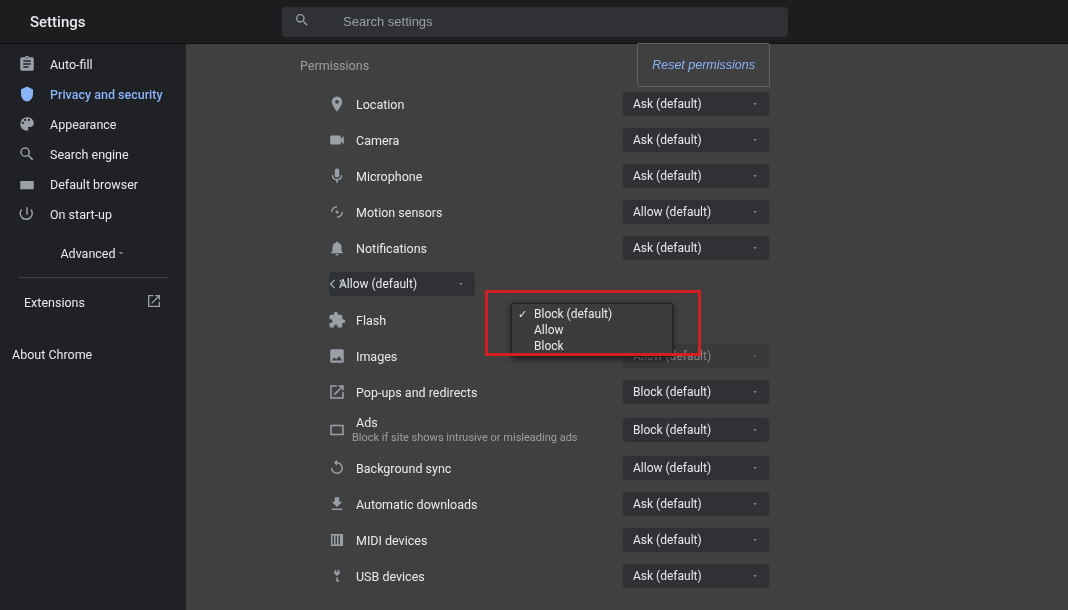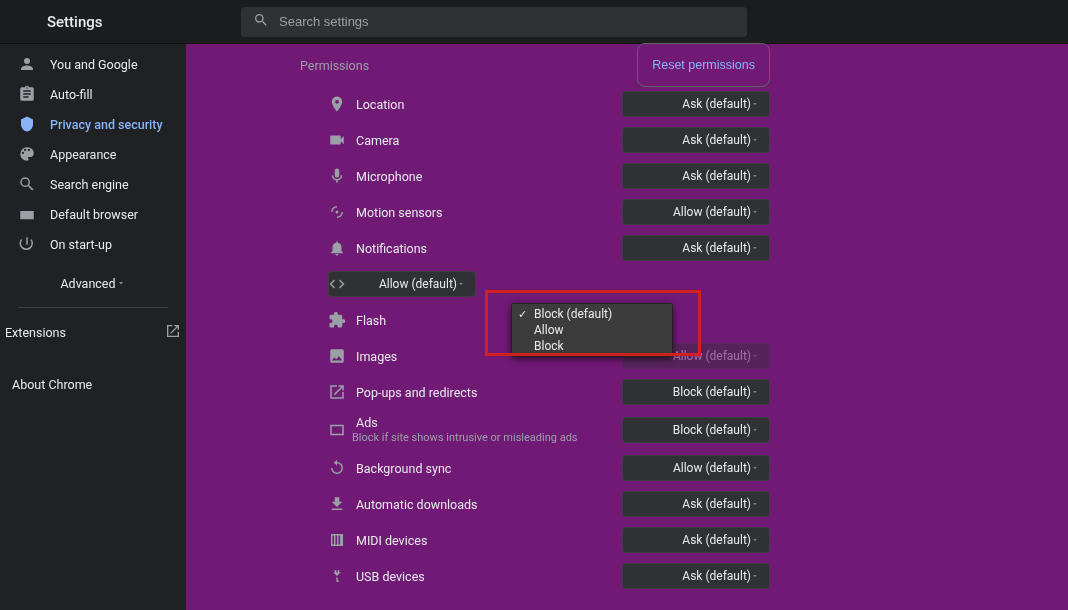--- a/index.html
+++ b/index.html
@@ -1,58 +1,58 @@
 <!DOCTYPE html>
 <html><head>
 <meta charset="utf-8">
 <style>
   * { box-sizing: border-box; margin: 0; padding: 0; }
   html, body { width: 1068px; height: 610px; overflow: hidden; font-family: "Segoe UI", Roboto, Arial, sans-serif; background: #202124; color: #e8eaed; }
 
   
   .topbar { height: 44px; background: #1c1d1f; display: flex; align-items: center; border-bottom: 1px solid #111; }
-  .title { font-size: 15px; font-weight: 500; color: #e8eaed; padding-left: 30px; width: 224px; margin-left: 17px; }
-  .search-wrap { display: flex; align-items: center; background: #303134; border-radius: 4px; height: 30px; width: 506px; padding: 0 12px; }
+  .title { font-size: 15px; font-weight: 500; color: #e8eaed; padding-left: 30px; width: 282px; }
+  .search-wrap { display: flex; align-items: center; background: #303134; border-radius: 4px; height: 30px; width: 506px; padding: 0 12px; gap: 23px; }
   .search-wrap svg { width: 16px; height: 16px; fill: #9aa0a6; margin-right: 10px; }
   .search-input { background: transparent; border: none; outline: none; color: #e8eaed; font-size: 13px; flex: 1; }
   .search-input::placeholder { color: #9aa0a6; }
 
   
   .body { display: flex; height: calc(100% - 44px); }
 
   
   .sidebar { width: 186px; background: #202124; display: flex; flex-direction: column; padding-top: 5px; }
   .nav-item { display: flex; align-items: center; height: 30px; padding-left: 18px; cursor: pointer; }
   .nav-item .icon { width: 18px; height: 18px; display: flex; align-items: center; justify-content: center; margin-right: 14px; }
   .nav-item .icon svg { width: 18px; height: 18px; fill: #9aa0a6; }
   .nav-item span.label { font-size: 12.5px; color: #e8eaed; }
   .nav-item.active span.label { color: #8ab4f8; font-weight: 500; }
   .nav-item.active .icon svg { fill: #8ab4f8; }
   .advanced-row { display: flex; align-items: center; justify-content: center; padding: 0 18px; height: 48px; font-size: 12.5px; color: #e8eaed; cursor: pointer; }
   .advanced-row svg { width: 10px; height: 10px; fill: #9aa0a6; }
   .sep { height: 1px; background: #3c4043; margin: 0 18px 4px; }
-  .ext-row { display: flex; align-items: center; justify-content: space-between; padding: 0 5px; height: 40px; font-size: 12.5px; cursor: pointer; }
+  .ext-row { display: flex; align-items: center; justify-content: space-between; padding: 0 24px; height: 40px; font-size: 12.5px; cursor: pointer; }
   .ext-row svg { width: 16px; height: 16px; fill: #9aa0a6; }
   .about-row { padding: 0 12px; height: 40px; display: flex; align-items: flex-end; font-size: 12.5px; cursor: pointer; }
 
   
-  .content { flex: 1; background: #701a75; position: relative; }
+  .content { flex: 1; background: #404040; position: relative; }
   .panel { position: absolute; left: 96px; top: 0; width: 506px; }
 
   .perm-head { display: flex; align-items: center; justify-content: space-between; height: 42px; padding: 0 18px; }
   .perm-title { font-size: 12.5px; color: #9aa0a6; }
-  .reset-btn { border: 1px solid #5f6368; color: #8ab4f8; background: transparent; border-radius: 8px; font-size: 12.5px; padding: 14px 14px; cursor: pointer; }
+  .reset-btn { border: 1px solid #5f6368; color: #8ab4f8; background: transparent; border-radius: 2px; font-size: 12.5px; padding: 14px 14px; cursor: pointer; font-style: italic; }
 
   .perm-row { display: flex; align-items: center; min-height: 36px; padding: 0 18px 0 46px; position: relative; }
   .perm-row .picon { position: absolute; left: 46px; width: 18px; height: 18px; display: flex; align-items: center; justify-content: center; }
   .perm-row .picon svg { width: 18px; height: 18px; fill: #9aa0a6; }
   .perm-name { margin-left: 28px; font-size: 12.5px; color: #e8eaed; }
   .perm-sub { margin-left: 24px; font-size: 11px; color: #9aa0a6; line-height: 1.4; }
   .perm-text { display: flex; flex-direction: column; justify-content: flex-end; flex: 1; }
-  .perm-select { width: 148px; height: 26px; background: #303134; border: 1px solid #3c4043; border-radius: 4px; display: flex; align-items: center; justify-content: flex-end; padding: 0 10px; font-size: 12px; color: #e8eaed; cursor: pointer; }
+  .perm-select { width: 148px; height: 26px; background: #303134; border: 1px solid #3c4043; border-radius: 4px; display: flex; align-items: center; justify-content: space-between; padding: 0 10px; font-size: 12px; color: #e8eaed; cursor: pointer; }
   .perm-select svg { width: 8px; height: 8px; fill: #9aa0a6; }
   .perm-select.dim { opacity: 0.4; }
 
   
   .dropdown { position: absolute; left: 325px; top: 259px; width: 162px; background: #3c3c3c; border: 1px solid #222; box-shadow: 0 2px 6px rgba(0,0,0,.6); z-index: 30; border-radius: 2px; padding: 2px 0; }
   .dropdown .opt { display: flex; align-items: center; height: 16px; padding: 0 6px 0 22px; font-size: 12px; color: #e8eaed; position: relative; cursor: pointer; }
   .dropdown .opt.sel::before { content: "✓"; position: absolute; left: 6px; font-size: 11px; color: #e8eaed; }
 
   
   .highlight { position: absolute; left: 299px; top: 246px; width: 216px; height: 66px; border: 3px solid #d12020; z-index: 40; pointer-events: none; }
@@ -69,28 +69,20 @@
         </svg>
     </span>
     <input class="search-input" placeholder="Search settings" style="">
   </div>
 </div>
 
 <div class="body">
 
   <div class="sidebar">
 
-    <div class="nav-item">
-      <span class="icon">
-          <svg viewBox="0 0 24 24">
-            <path d="M12 12a4 4 0 10-4-4 4 4 0 004 4zm0 2c-3 0-8 1.5-8 4.5V20h16v-1.5c0-3-5-4.5-8-4.5z"></path>
-          </svg>
-        </span>
-      <span class="label">You and Google</span>
-    </div>
 
     <div class="nav-item">
       <span class="icon">
           <svg viewBox="0 0 24 24">
             <path d="M19 3h-4.18A3 3 0 009.18 3H5a2 2 0 00-2 2v14a2 2 0 002 2h14a2 2 0 002-2V5a2 2 0 00-2-2zm-7 0a1 1 0 11-1 1 1 1 0 011-1zM7 7h10v2H7zm0 4h10v2H7zm0 4h7v2H7z"></path>
           </svg>
         </span>
       <span class="label">Auto-fill</span>
     </div>
 

